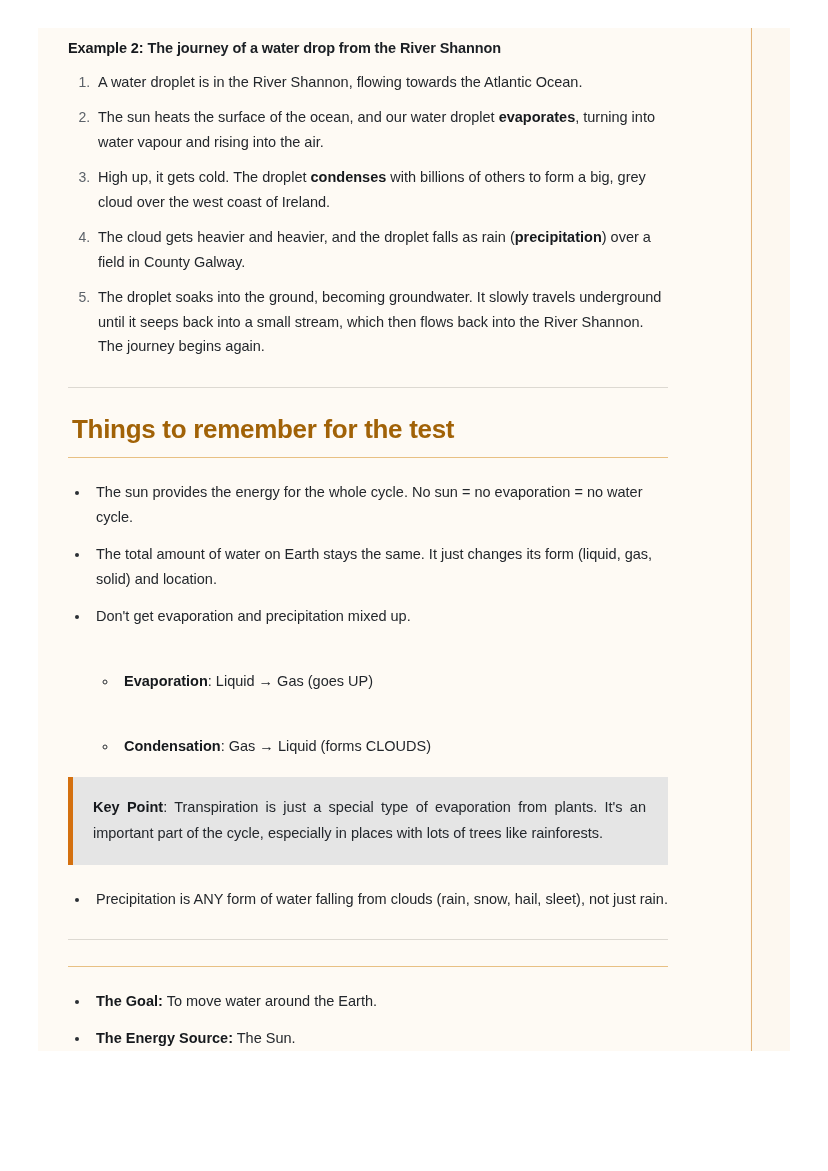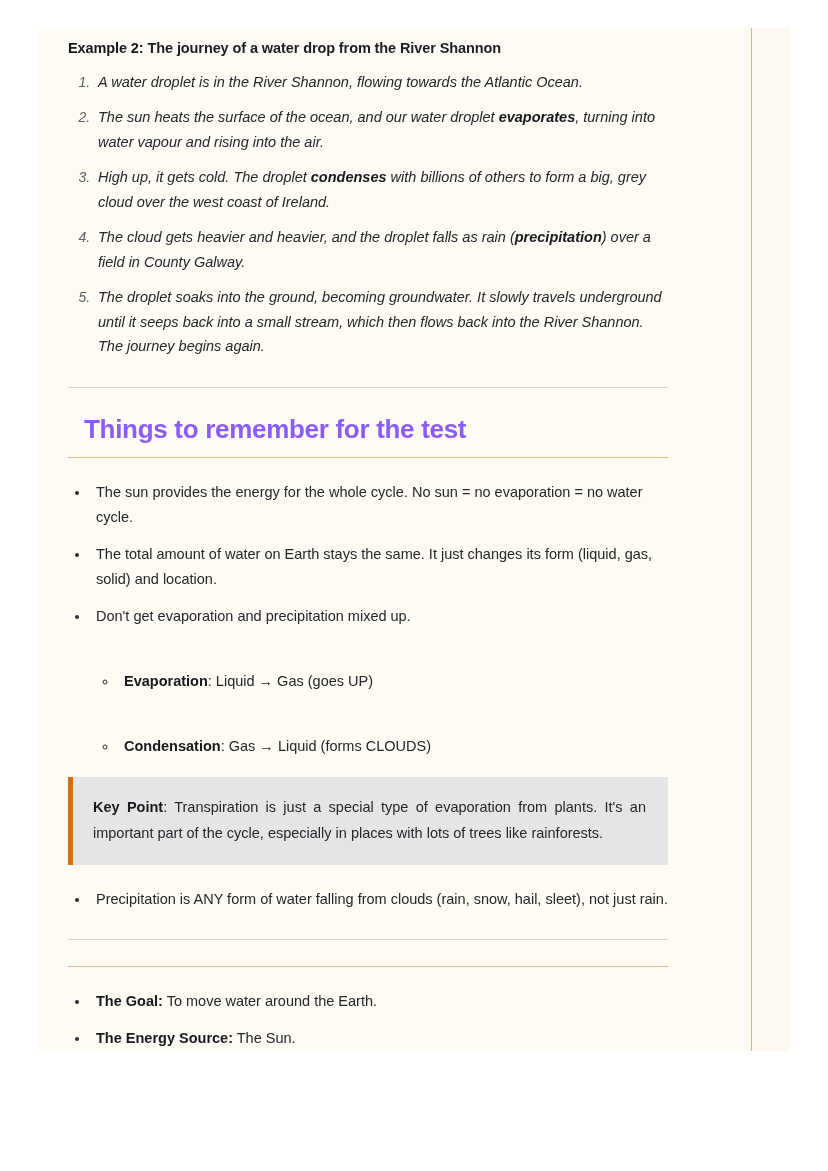--- a/index.html
+++ b/index.html
@@ -56,21 +56,20 @@
     font-weight: bold;
     color: #1b1f24;
     margin: 0 0 14px 0;
     letter-spacing: -0.1px;
   }
 
   ol.steps {
     margin: 0;
     padding-left: 26px;
     list-style-type: decimal;
-    font-style: italic;
   }
   ol.steps > li {
     font-size: 14.5px;
     line-height: 1.72;
     color: #23272c;
     margin-bottom: 10px;
     padding-left: 4px;
   }
   ol.steps > li::marker {
     color: #5c6269;
@@ -80,22 +79,22 @@
 
   hr.sep {
     border: none;
     border-top: 1px solid #ddd9d2;
     margin: 28px 0 26px 0;
   }
 
   h2.section {
     font-size: 26px;
     font-weight: bold;
-    color: #8b5cf6;
-    margin: 0 0 12px 16px;
+    color: #a16207;
+    margin: 0 0 12px 4px;
     letter-spacing: -0.3px;
   }
   .section-rule {
     border: none;
     border-top: 1px solid #e8c083;
     margin: 0 0 22px 0;
   }
 
   ul.bullets {
     margin: 0;

